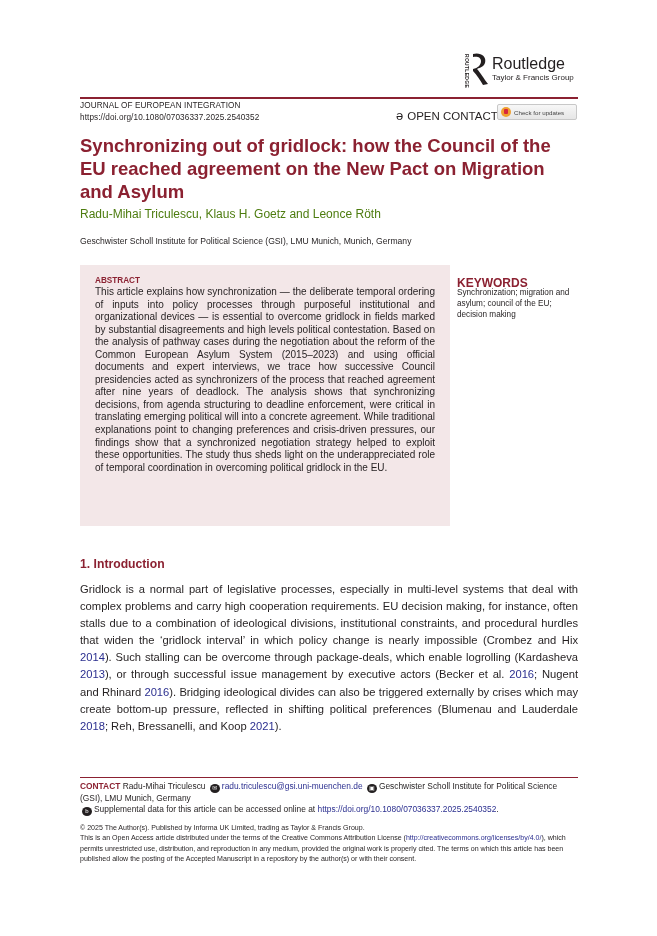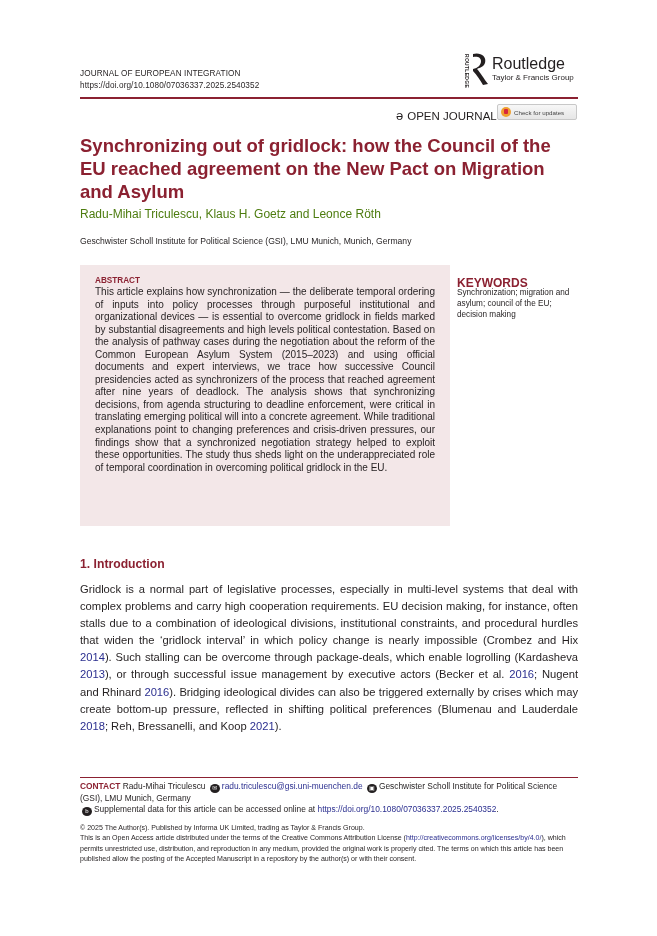--- a/index.html
+++ b/index.html
@@ -1,20 +1,20 @@
 <!DOCTYPE html>
 <html><head>
 <meta charset="utf-8">
 <style>
   html, body { margin: 0; padding: 0; background: #ffffff; }
   body { width: 657px; height: 936px; position: relative; overflow: hidden;
          font-family: "Liberation Sans", sans-serif; color: #231f20; }
   .abs { position: absolute; }
   .journal { left: 80px; top: 68px; font-size: 8.2px; line-height: 12px; color: #231f20; letter-spacing: 0.1px; }
-  .journal .name { text-transform: uppercase; }
+  .journal .name { text-transform: uppercase; margin-top: 32px; }
   .logo { left: 460px; top: 52px; width: 130px; height: 36px; }
   .logo .vert { position: absolute; left: 0px; top: 2px; width: 10px; height: 30px; font-size: 5px; font-weight: bold;
                 writing-mode: vertical-rl; letter-spacing: 0.3px; color: #231f20; }
   .logo .rmark { position: absolute; left: 10px; top: 0px; width: 20px; height: 34px; }
   .logo .brand { position: absolute; left: 32px; top: 3px; font-size: 16px; color: #231f20; line-height: 18px; }
   .logo .sub { position: absolute; left: 32px; top: 21px; font-size: 8px; color: #231f20; white-space: nowrap; }
   .rule-top { left: 80px; top: 97px; width: 498px; height: 2px; background: #8b2131; }
   .oa { left: 396px; top: 108px; font-size: 11.5px; color: #231f20; display: flex; align-items: center; gap: 4px; }
   .oa .lock { font-size: 13px; }
   .cfu { left: 497px; top: 104px; width: 80px; height: 16px; border: 1px solid #c8c8c8; background: linear-gradient(#f7f7f7,#e6e6e6);
@@ -55,21 +55,21 @@
     <path d="M3 2 C10 0 17 4 15 11 C13 16 8 16 7 17 C10 20 14 27 18 32 L13 33 C10 28 7 23 3 19 L3 17 C8 16 11 13 11 9 C11 5 7 4 3 5 Z" fill="#231f20"></path>
   </svg>
   <div class="brand">Routledge</div>
   <div class="sub">Taylor &amp; Francis Group</div>
 </div>
 
 <div class="abs rule-top"></div>
 
 <div class="abs oa">
   <span class="lock">ə</span>
-  <span>OPEN JOURNAL</span>
+  <span>OPEN CONTACT</span>
 </div>
 
 <div class="abs cfu">
   <span class="badge"></span>
   <span>Check for updates</span>
 </div>
 
 <div class="abs title">Synchronizing out of gridlock: how the Council of the EU reached agreement on the New Pact on Migration and Asylum</div>
 <div class="abs authors">Radu-Mihai Triculescu, Klaus H. Goetz and Leonce Röth</div>
 <div class="abs affil">Geschwister Scholl Institute for Political Science (GSI), LMU Munich, Munich, Germany</div>

